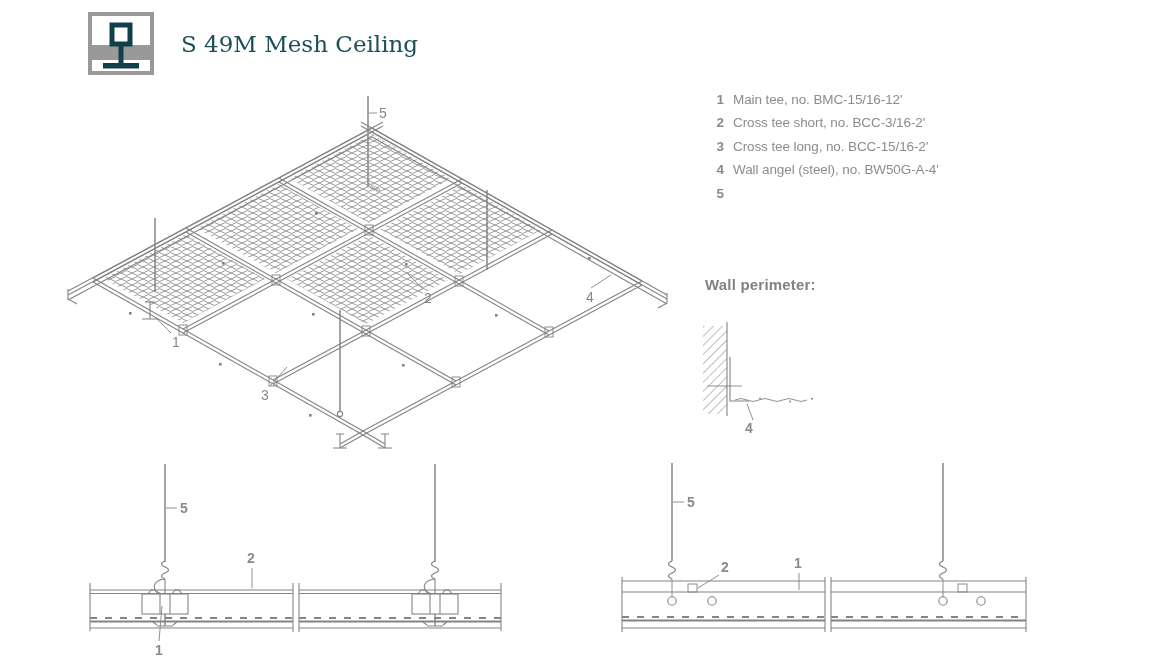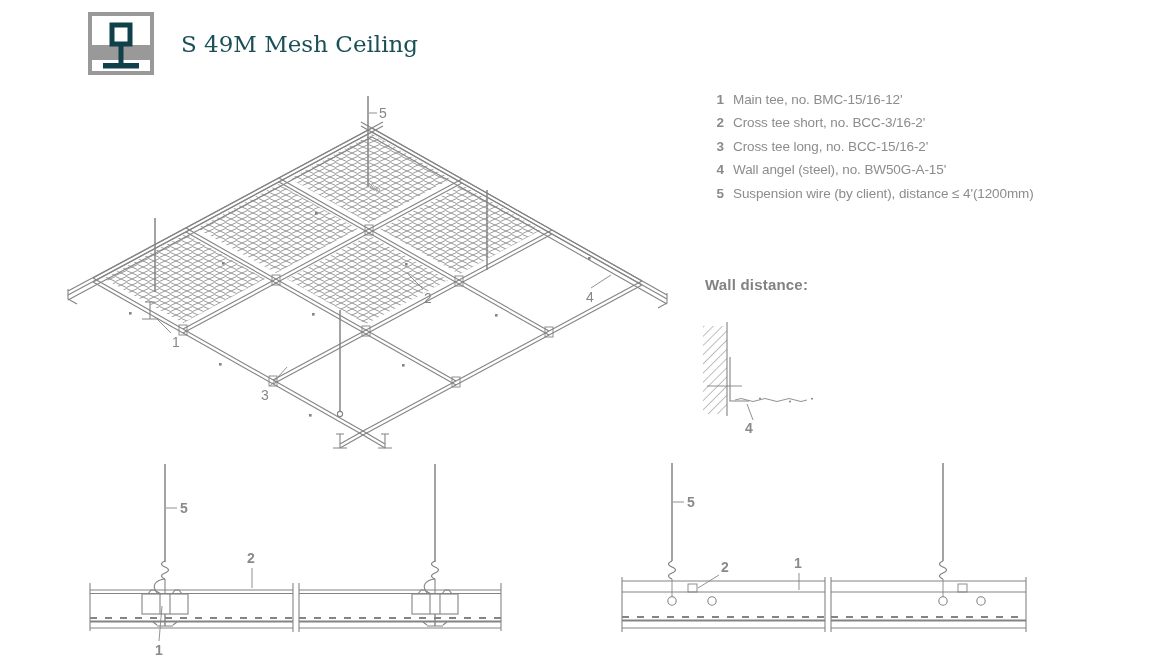--- a/index.html
+++ b/index.html
@@ -54,29 +54,28 @@
     <div class="legend-row">
       <span class="legend-num">2</span>
       <span class="legend-text">Cross tee short, no. BCC-3/16-2'</span>
     </div>
     <div class="legend-row">
       <span class="legend-num">3</span>
       <span class="legend-text">Cross tee long, no. BCC-15/16-2'</span>
     </div>
     <div class="legend-row">
       <span class="legend-num">4</span>
-      <span class="legend-text">Wall angel (steel), no. BW50G-A-15'</span>
+      <span class="legend-text">Wall angel (steel), no. BW50G-A-4'</span>
     </div>
     <div class="legend-row">
       <span class="legend-num">5</span>
-      <span class="legend-text">Suspension wire (by client), distance ≤ 4'(1200mm)</span>
     </div>
   </div>
 
-  <div class="wall-heading">Wall distance:</div>
+  <div class="wall-heading">Wall perimeter:</div>
 
   <svg id="iso" class="svgabs" width="630" height="375" viewBox="55 85 630 375">
     <defs>
       <pattern id="mesh" width="11" height="6" patternUnits="userSpaceOnUse">
         <path d="M0 3 L5.5 0.5 L11 3 M0 3 L5.5 5.5 L11 3" fill="none" stroke="#8f8f8f" stroke-width="0.9"></path>
       </pattern>
     </defs>
 
     <g>
       <polygon points="371.8,134.1 451,178.9 369.2,222.9 290,178.6" fill="url(#mesh)"></polygon>

